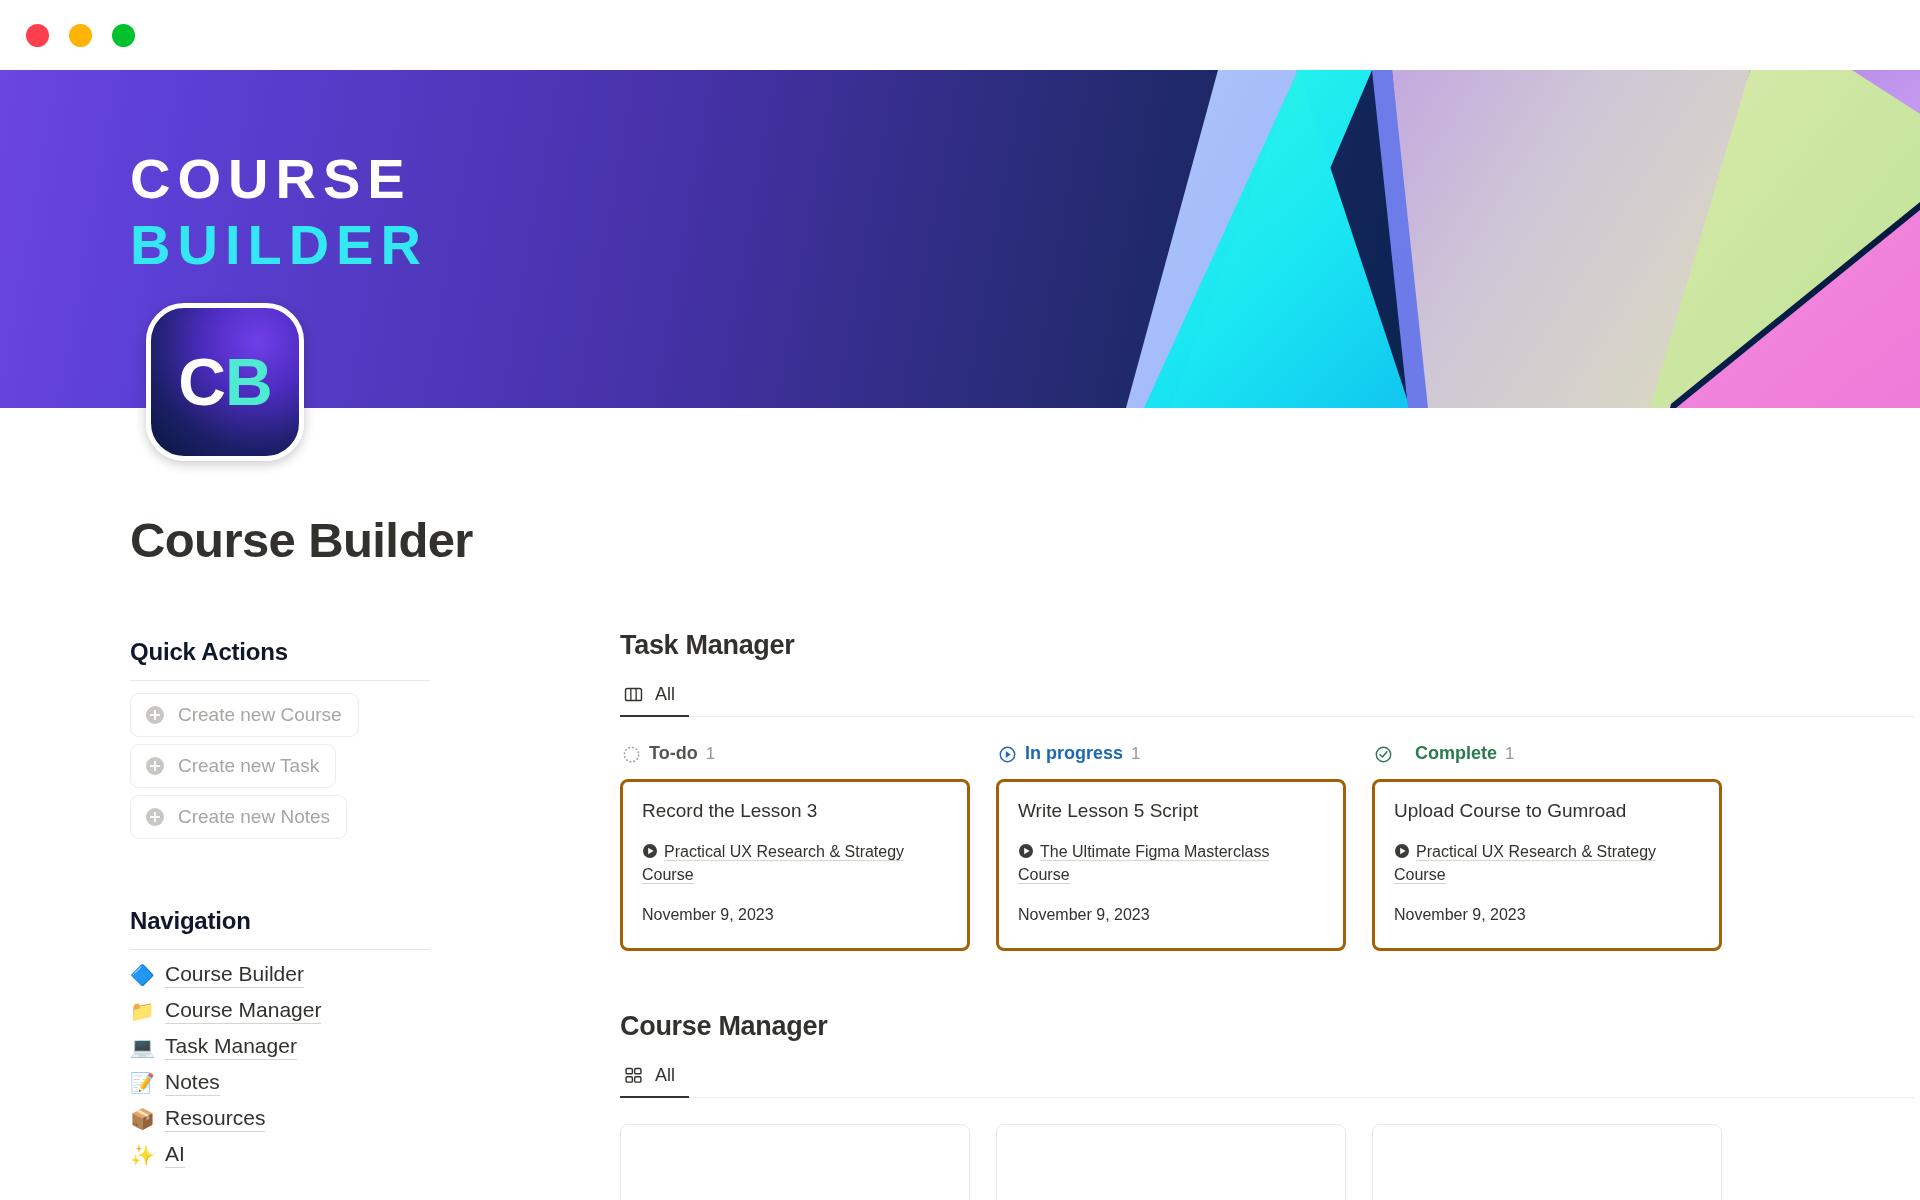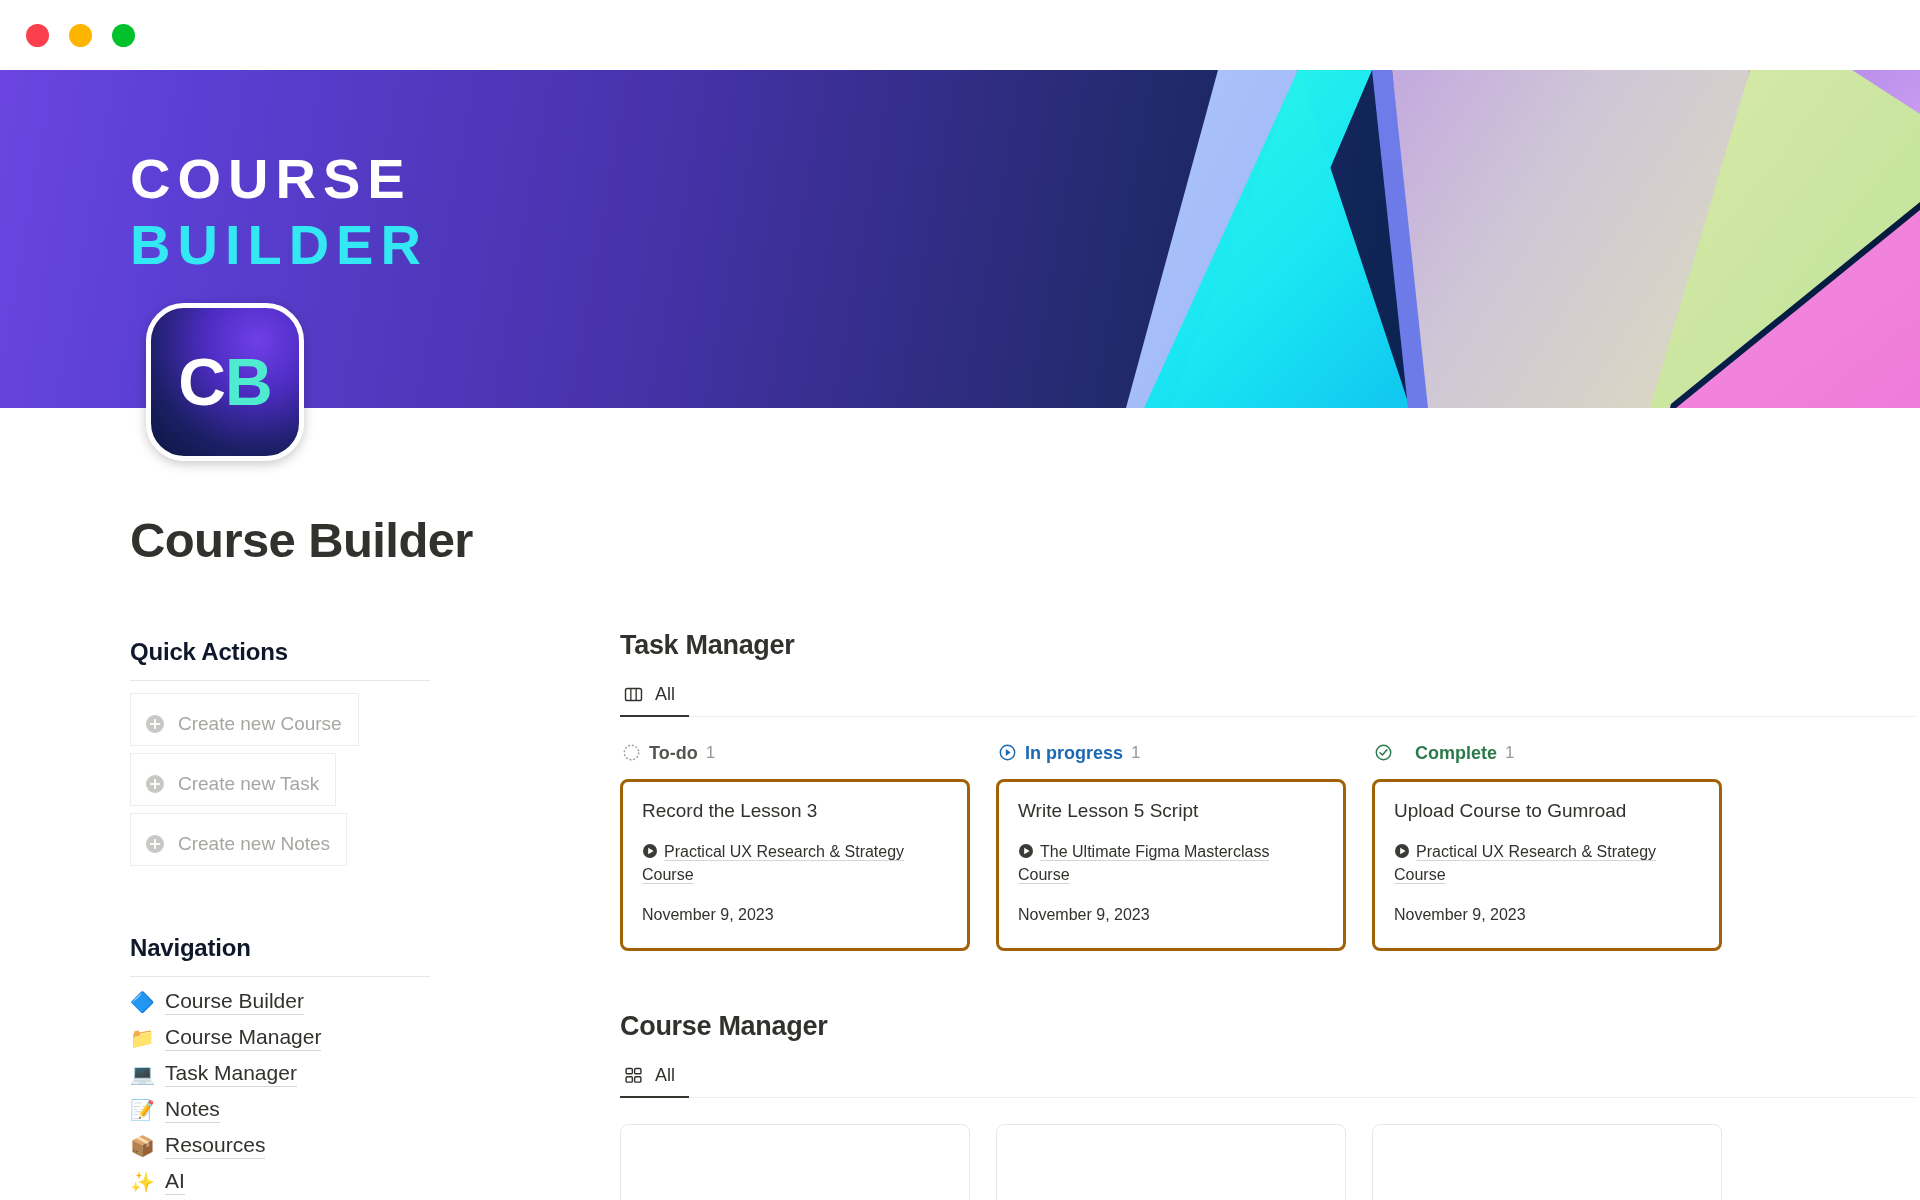--- a/index.html
+++ b/index.html
@@ -105,22 +105,22 @@
     background: #E8E7E4;
     margin: 14px 0 12px 0;
     width: 300px;
   }
   .qa-list { display: flex; flex-direction: column; gap: 7px; }
   .qa-btn {
     display: inline-flex;
     align-items: center;
     gap: 13px;
     border: 1px solid #EDECEA;
-    border-radius: 0;
-    padding: 19px 16px 10px 14px;
+    border-radius: 9px;
+    padding: 10px 16px 10px 14px;
     background: #fff;
     align-self: flex-start;
   }
   .qa-icon { width: 20px; height: 20px; display: block; flex: 0 0 20px; }
   .qa-label { font-size: 19px; color: #A7A6A2; white-space: nowrap; }
 
   .nav-block { margin-top: 68px; }
   .nav-list { display: flex; flex-direction: column; gap: 10px; margin-top: 2px; }
   .nav-item { display: flex; align-items: center; gap: 11px; }
   .nav-emoji { font-size: 20px; line-height: 1; width: 24px; text-align: center;
@@ -155,21 +155,21 @@
     border-bottom: 2.5px solid #35342F;
     margin-bottom: -1px;
   }
   .tab-icon { width: 19px; height: 19px; display: block; }
   .tab-label { font-size: 18px; color: #32312D; font-weight: 500; }
 
   .kanban { display: flex; gap: 26px; margin-top: 26px; }
   .kcol { width: 350px; flex: 0 0 350px; }
   .kcol-head {
     display: flex;
-    align-items: flex-start;
+    align-items: flex-end;
     gap: 8px;
     margin-bottom: 15px;
     padding-left: 2px;
   }
   .kcol-icon { width: 19px; height: 19px; display: block; flex: 0 0 19px; }
   .kcol-name { font-size: 18px; font-weight: 600; }
   .kcol-count { font-size: 17px; color: #9A9996; }
   .st-todo .kcol-name { color: #56544F; }
   .st-prog .kcol-name { color: #1B68B3; }
   .st-done .kcol-name { color: #2B7A4B; margin-left: 14px; }

